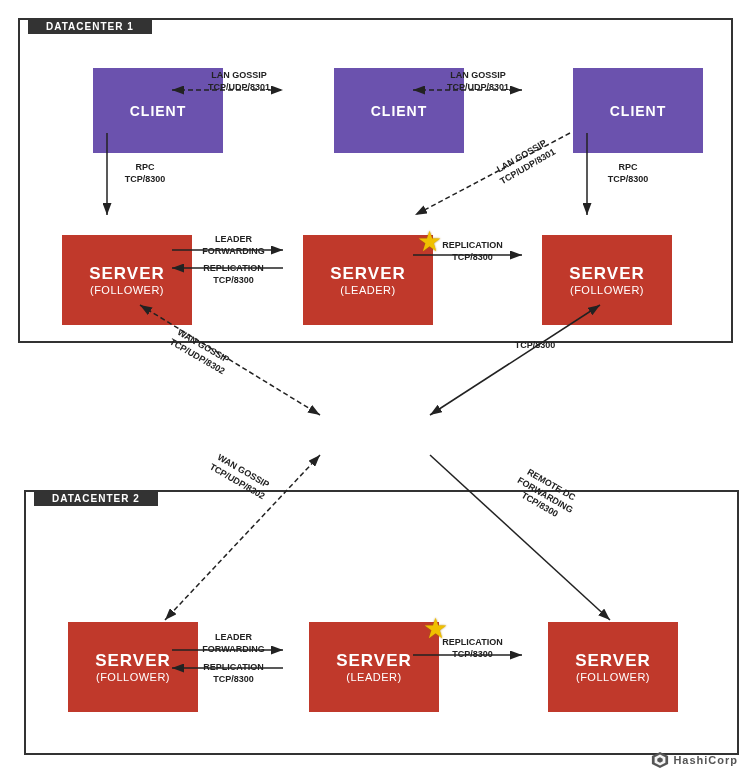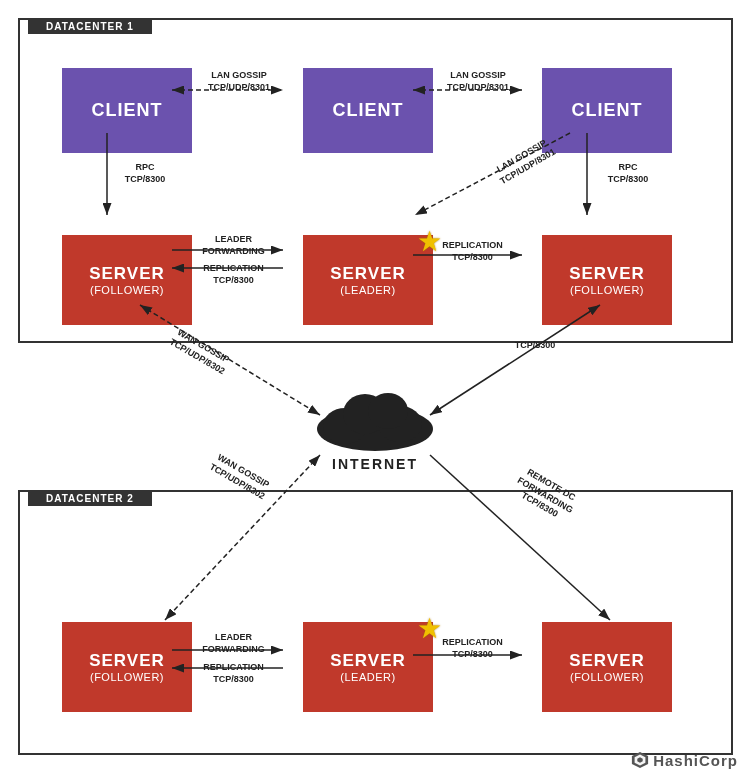--- a/index.html
+++ b/index.html
@@ -34,22 +34,23 @@
       letter-spacing: 1px;
     }
     .client-box {
       position: absolute;
       background: #6b52ae;
       color: white;
       font-weight: bold;
       display: flex;
       align-items: center;
       justify-content: center;
-      font-size: 18px;
+      font-size: 14px;
       letter-spacing: 1px;
+      margin-left: 31px;
     }
     .server-box {
       position: absolute;
       background: #c0392b;
       color: white;
       font-weight: bold;
       display: flex;
       flex-direction: column;
       align-items: center;
       justify-content: center;
@@ -93,21 +94,21 @@
       font-size: 14px;
       font-weight: bold;
       letter-spacing: 2px;
       color: #222;
       margin-top: 2px;
     }
     .hashicorp-logo {
       position: absolute;
       bottom: 8px;
       right: 12px;
-      font-size: 15px;
+      font-size: 11px;
       color: #555;
       display: flex;
       align-items: center;
       gap: 4px;
     }
   </style>
 </head>
 <body>
 
 <div class="main-container">
@@ -134,49 +135,39 @@
       <span class="sub-label">(LEADER)</span>
     </div>
     <div class="server-box" style="left:522px; top:215px; width:130px; height:90px;">
       <span>SERVER</span>
       <span class="sub-label">(FOLLOWER)</span>
     </div>
 
     <div class="star" style="left:397px; top:205px;">★</div>
   </div>
 
-  <div class="datacenter-box" style="left:18px; top:490px; width:715px; height:265px;">
+  <div class="datacenter-box" style="left:24px; top:490px; width:715px; height:265px;">
     <div class="datacenter-label">DATACENTER 2</div>
 
     <div class="server-box" style="left:42px; top:130px; width:130px; height:90px;">
       <span>SERVER</span>
       <span class="sub-label">(FOLLOWER)</span>
     </div>
     <div class="server-box" style="left:283px; top:130px; width:130px; height:90px;">
       <span>SERVER</span>
       <span class="sub-label">(LEADER)</span>
     </div>
     <div class="server-box" style="left:522px; top:130px; width:130px; height:90px;">
       <span>SERVER</span>
       <span class="sub-label">(FOLLOWER)</span>
     </div>
 
     <div class="star" style="left:397px; top:120px;">★</div>
   </div>
 
-  <div class="cloud" style="position:absolute; left:290px; top:378px; width:170px; height:100px;">
-    <svg viewBox="0 0 130 70" width="130" height="70">
-      <ellipse cx="65" cy="45" rx="58" ry="22" fill="#222"></ellipse>
-      <ellipse cx="35" cy="42" rx="22" ry="18" fill="#222"></ellipse>
-      <ellipse cx="90" cy="40" rx="22" ry="18" fill="#222"></ellipse>
-      <ellipse cx="55" cy="30" rx="22" ry="20" fill="#222"></ellipse>
-      <ellipse cx="78" cy="27" rx="20" ry="18" fill="#222"></ellipse>
-    </svg>
-    <div class="cloud-label">INTERNET</div>
-  </div>
 
   <svg class="arrows">
     <defs>
       <marker id="arrowhead" markerWidth="8" markerHeight="6" refX="8" refY="3" orient="auto">
         <polygon points="0 0, 8 3, 0 6" fill="#222"></polygon>
       </marker>
       <marker id="arrowhead-back" markerWidth="8" markerHeight="6" refX="0" refY="3" orient="auto">
         <polygon points="8 0, 0 3, 8 6" fill="#222"></polygon>
       </marker>
       <marker id="arrowhead-w" markerWidth="8" markerHeight="6" refX="8" refY="3" orient="auto">

